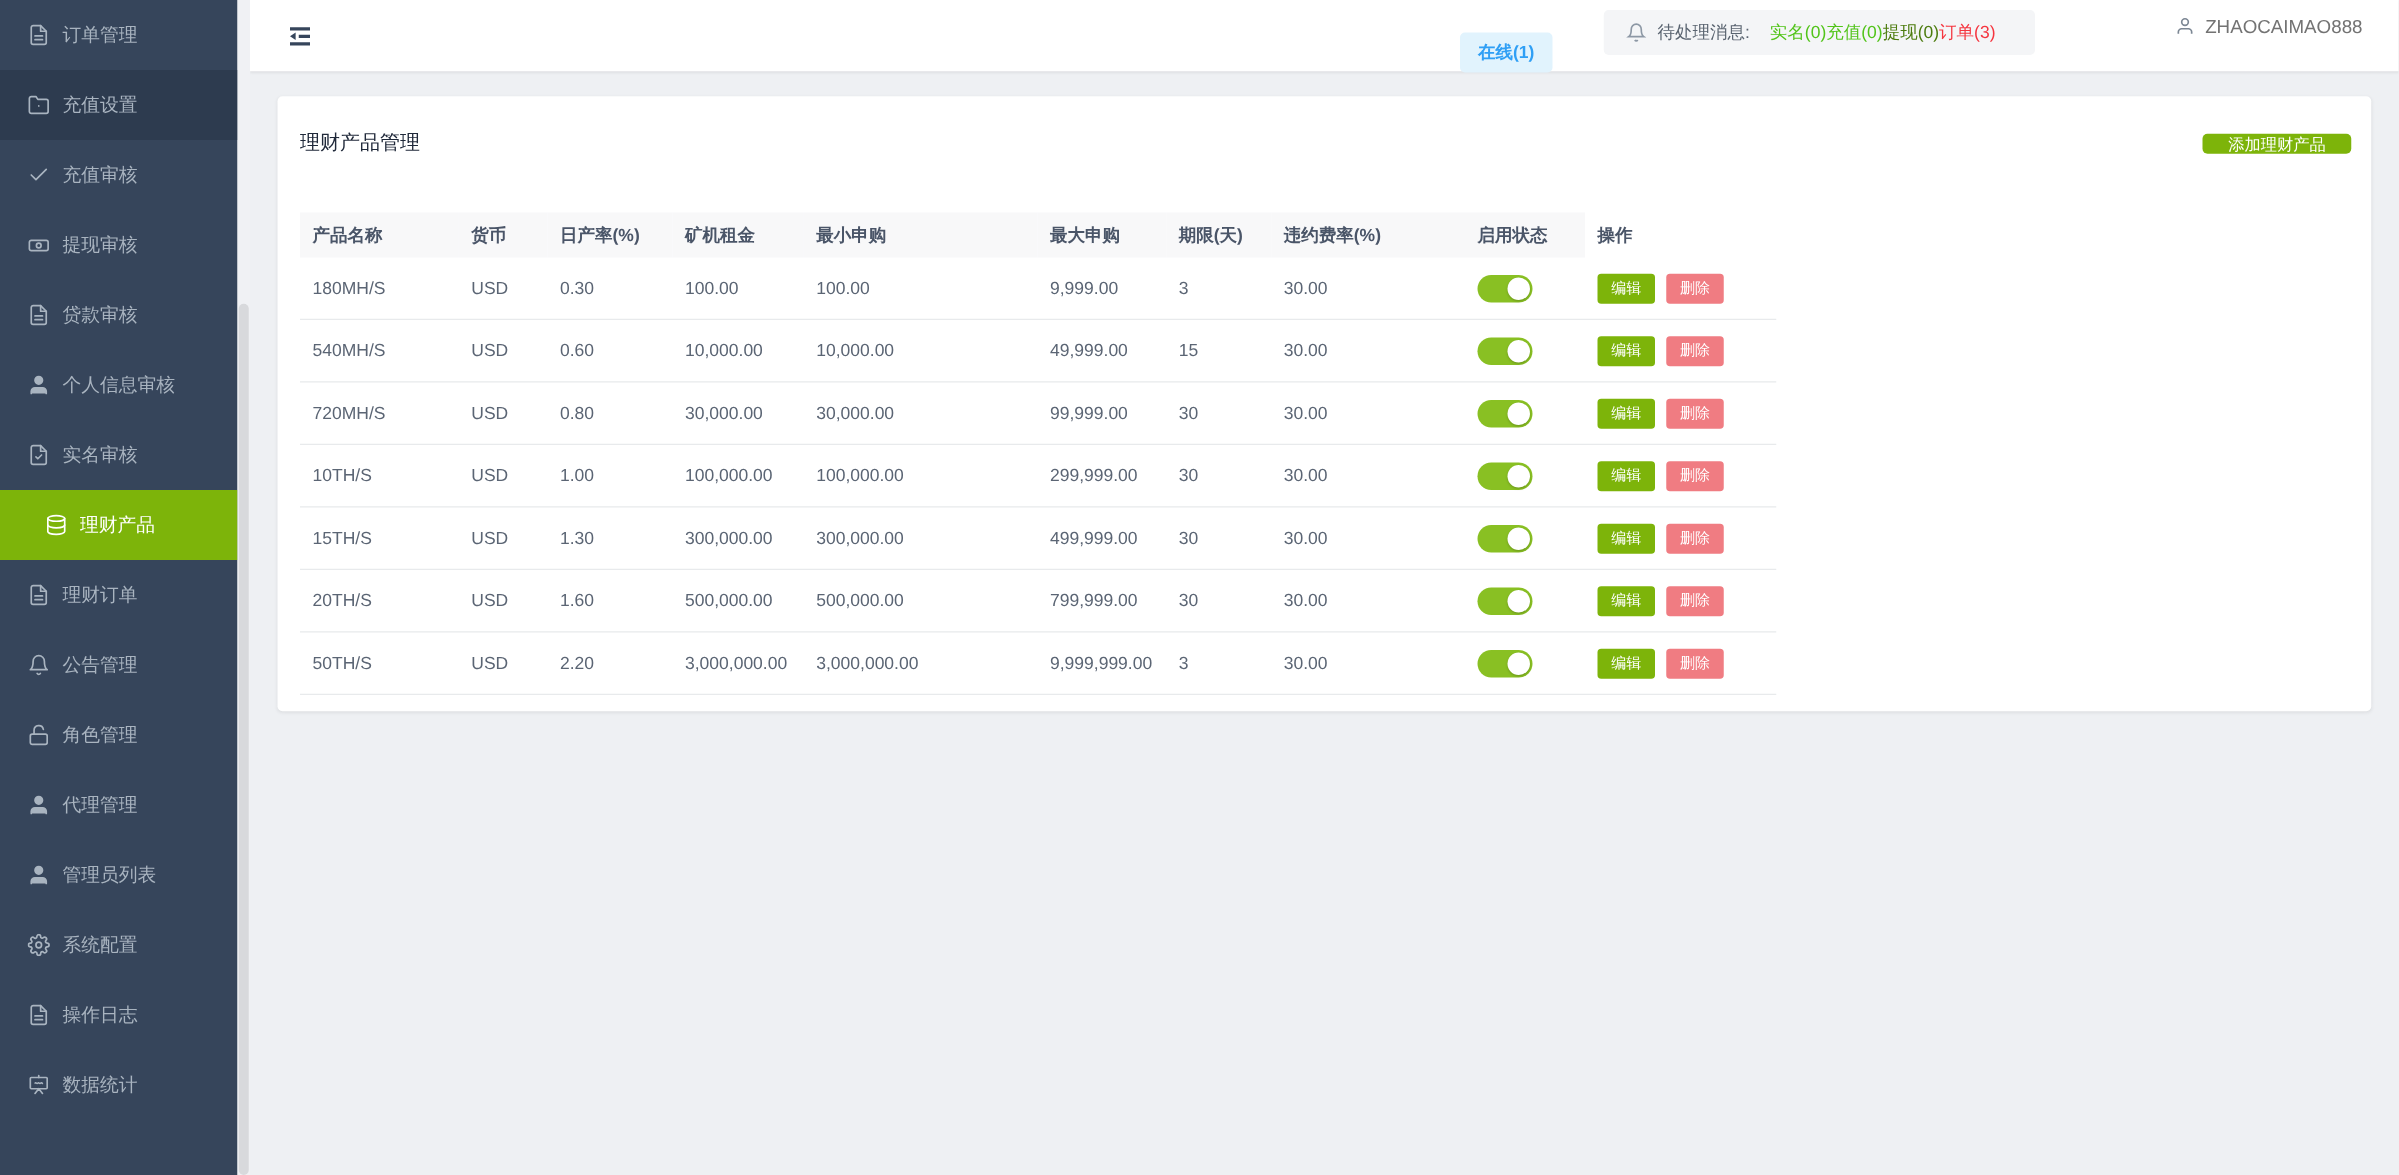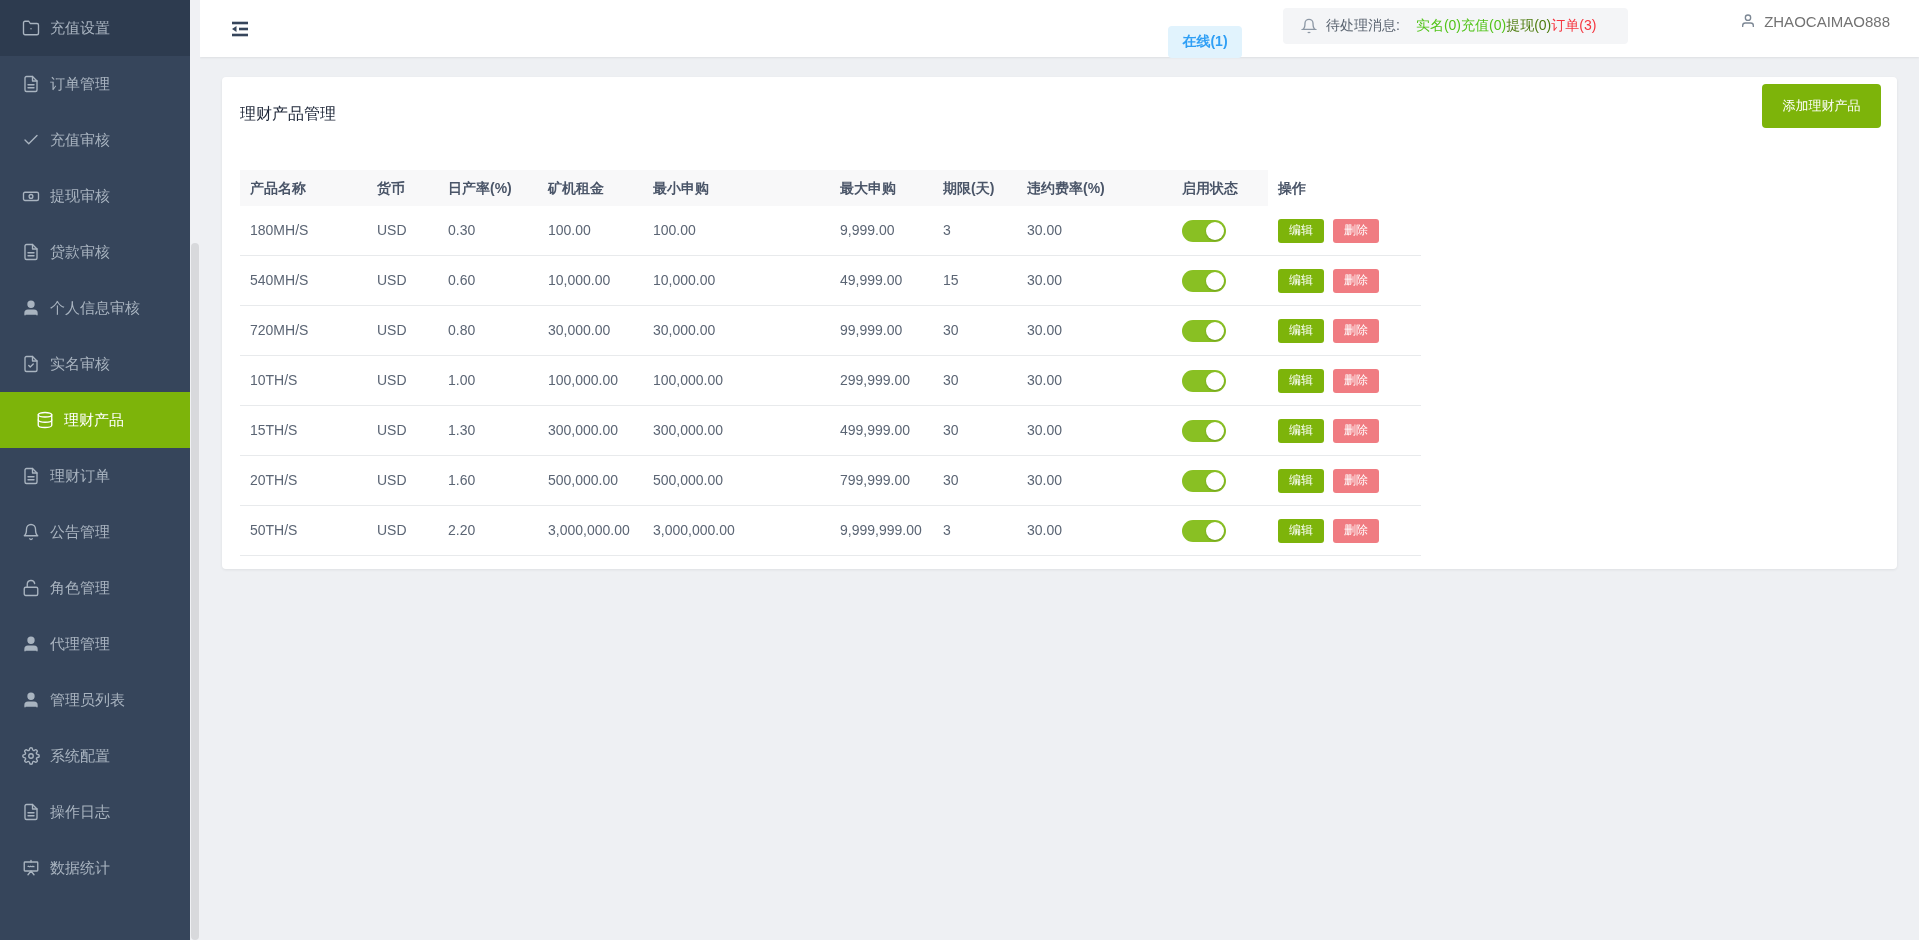--- a/index.html
+++ b/index.html
@@ -35,21 +35,21 @@
   .user { position:absolute; right:29px; top:0; height:42px; display:flex; align-items:center; gap:8px;
           cursor:pointer; font-size:15px; color:#737373; }
   .user .uicon { width:16px; height:16px; color:#7c8794; display:inline-flex; }
   .user .uicon svg { width:16px; height:16px; }
 
   
   .content { position:absolute; left:200px; top:57px; right:0; bottom:0; background:#eef0f3; }
   .card { position:absolute; left:22px; top:20px; width:1675px; height:492px; background:#ffffff;
           border-radius:4px; box-shadow:0 1px 3px rgba(0,0,0,0.07);padding-left:30px; }
   .card-title { position:absolute; left:18px; top:27px; font-size:16px; color:#20293a; }
-  .add-btn { position:absolute; left:1540px; top:7px; width:119px; height:44px; background:#7db40a;
+  .add-btn { position:absolute; left:1540px; top:30px; width:119px; height:16px; background:#7db40a;
              color:#ffffff; font-size:13px; border:none; border-radius:4px; cursor:pointer;
              font-family:"Liberation Sans","DejaVu Sans",sans-serif; }
 
   
   .table { position:absolute; left:18px; top:93px; width:1181px; font-size:14px; }
   .trow { display:grid; grid-template-columns:127px 71px 100px 105px 187px 103px 84px 155px 96px 153px; }
   .thead .cell { height:36px; line-height:36px; font-weight:bold; color:#4a5568; background:#f8f8f9; }
   .thead .cell.no-bg { background:transparent; }
   .cell { padding-left:10px; overflow:hidden; white-space:nowrap; }
   .tbody .trow { border-bottom:1px solid #e8eaec; }
@@ -63,39 +63,39 @@
   .btn { height:24px; padding:0 11px; border:none; border-radius:3px; color:#ffffff; font-size:12px;
          cursor:pointer; font-family:"Liberation Sans","DejaVu Sans",sans-serif; }
   .btn.edit { background:#7db40a; margin-right:9px; }
   .btn.del  { background:#f07c82; }
 </style>
 </head>
 <body>
 
 <aside class="sidebar">
   <nav>
-      <div class="menu-item hover">
-        <span class="mi-icon">
-          <svg viewBox="0 0 24 24" fill="none" stroke="currentColor" stroke-width="1.8" stroke-linecap="round" stroke-linejoin="round">
-            <path d="M22 19a2 2 0 0 1-2 2H4a2 2 0 0 1-2-2V5a2 2 0 0 1 2-2h5l2 3h9a2 2 0 0 1 2 2z"></path>
-            <path d="M12 13h.01"></path>
-          </svg>
-        </span>
-        <span>充值设置</span>
-      </div>
       <div class="menu-item ">
         <span class="mi-icon">
           <svg viewBox="0 0 24 24" fill="none" stroke="currentColor" stroke-width="1.8" stroke-linecap="round" stroke-linejoin="round">
             <path d="M14 2H6a2 2 0 0 0-2 2v16a2 2 0 0 0 2 2h12a2 2 0 0 0 2-2V8z"></path>
             <path d="M14 2v6h6"></path>
             <path d="M16 13H8"></path>
             <path d="M16 17H8"></path>
           </svg>
         </span>
         <span>订单管理</span>
+      </div>
+      <div class="menu-item hover">
+        <span class="mi-icon">
+          <svg viewBox="0 0 24 24" fill="none" stroke="currentColor" stroke-width="1.8" stroke-linecap="round" stroke-linejoin="round">
+            <path d="M22 19a2 2 0 0 1-2 2H4a2 2 0 0 1-2-2V5a2 2 0 0 1 2-2h5l2 3h9a2 2 0 0 1 2 2z"></path>
+            <path d="M12 13h.01"></path>
+          </svg>
+        </span>
+        <span>充值设置</span>
       </div>
       <div class="menu-item ">
         <span class="mi-icon">
           <svg viewBox="0 0 24 24" fill="none" stroke="currentColor" stroke-width="1.8" stroke-linecap="round" stroke-linejoin="round">
             <path d="M20 6L9 17l-5-5"></path>
           </svg>
         </span>
         <span>充值审核</span>
       </div>
       <div class="menu-item ">

